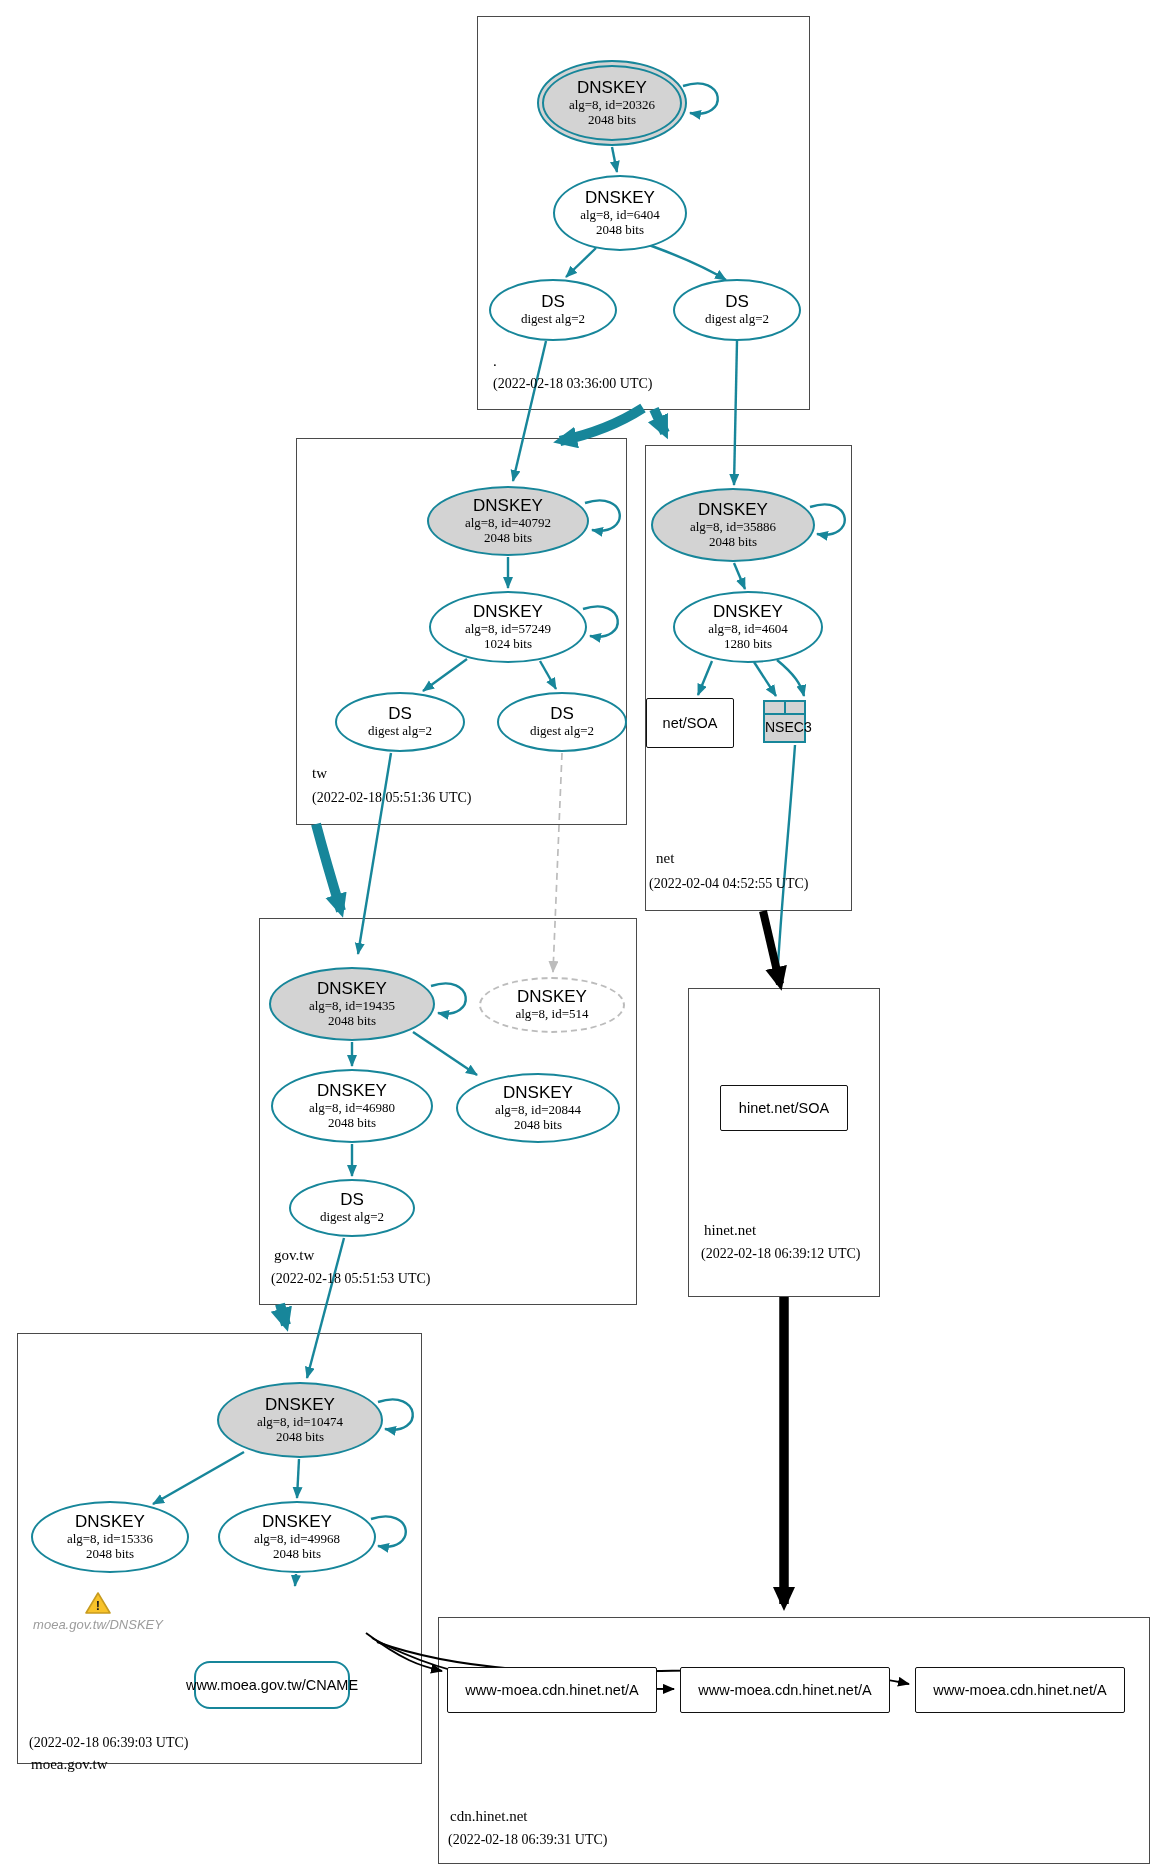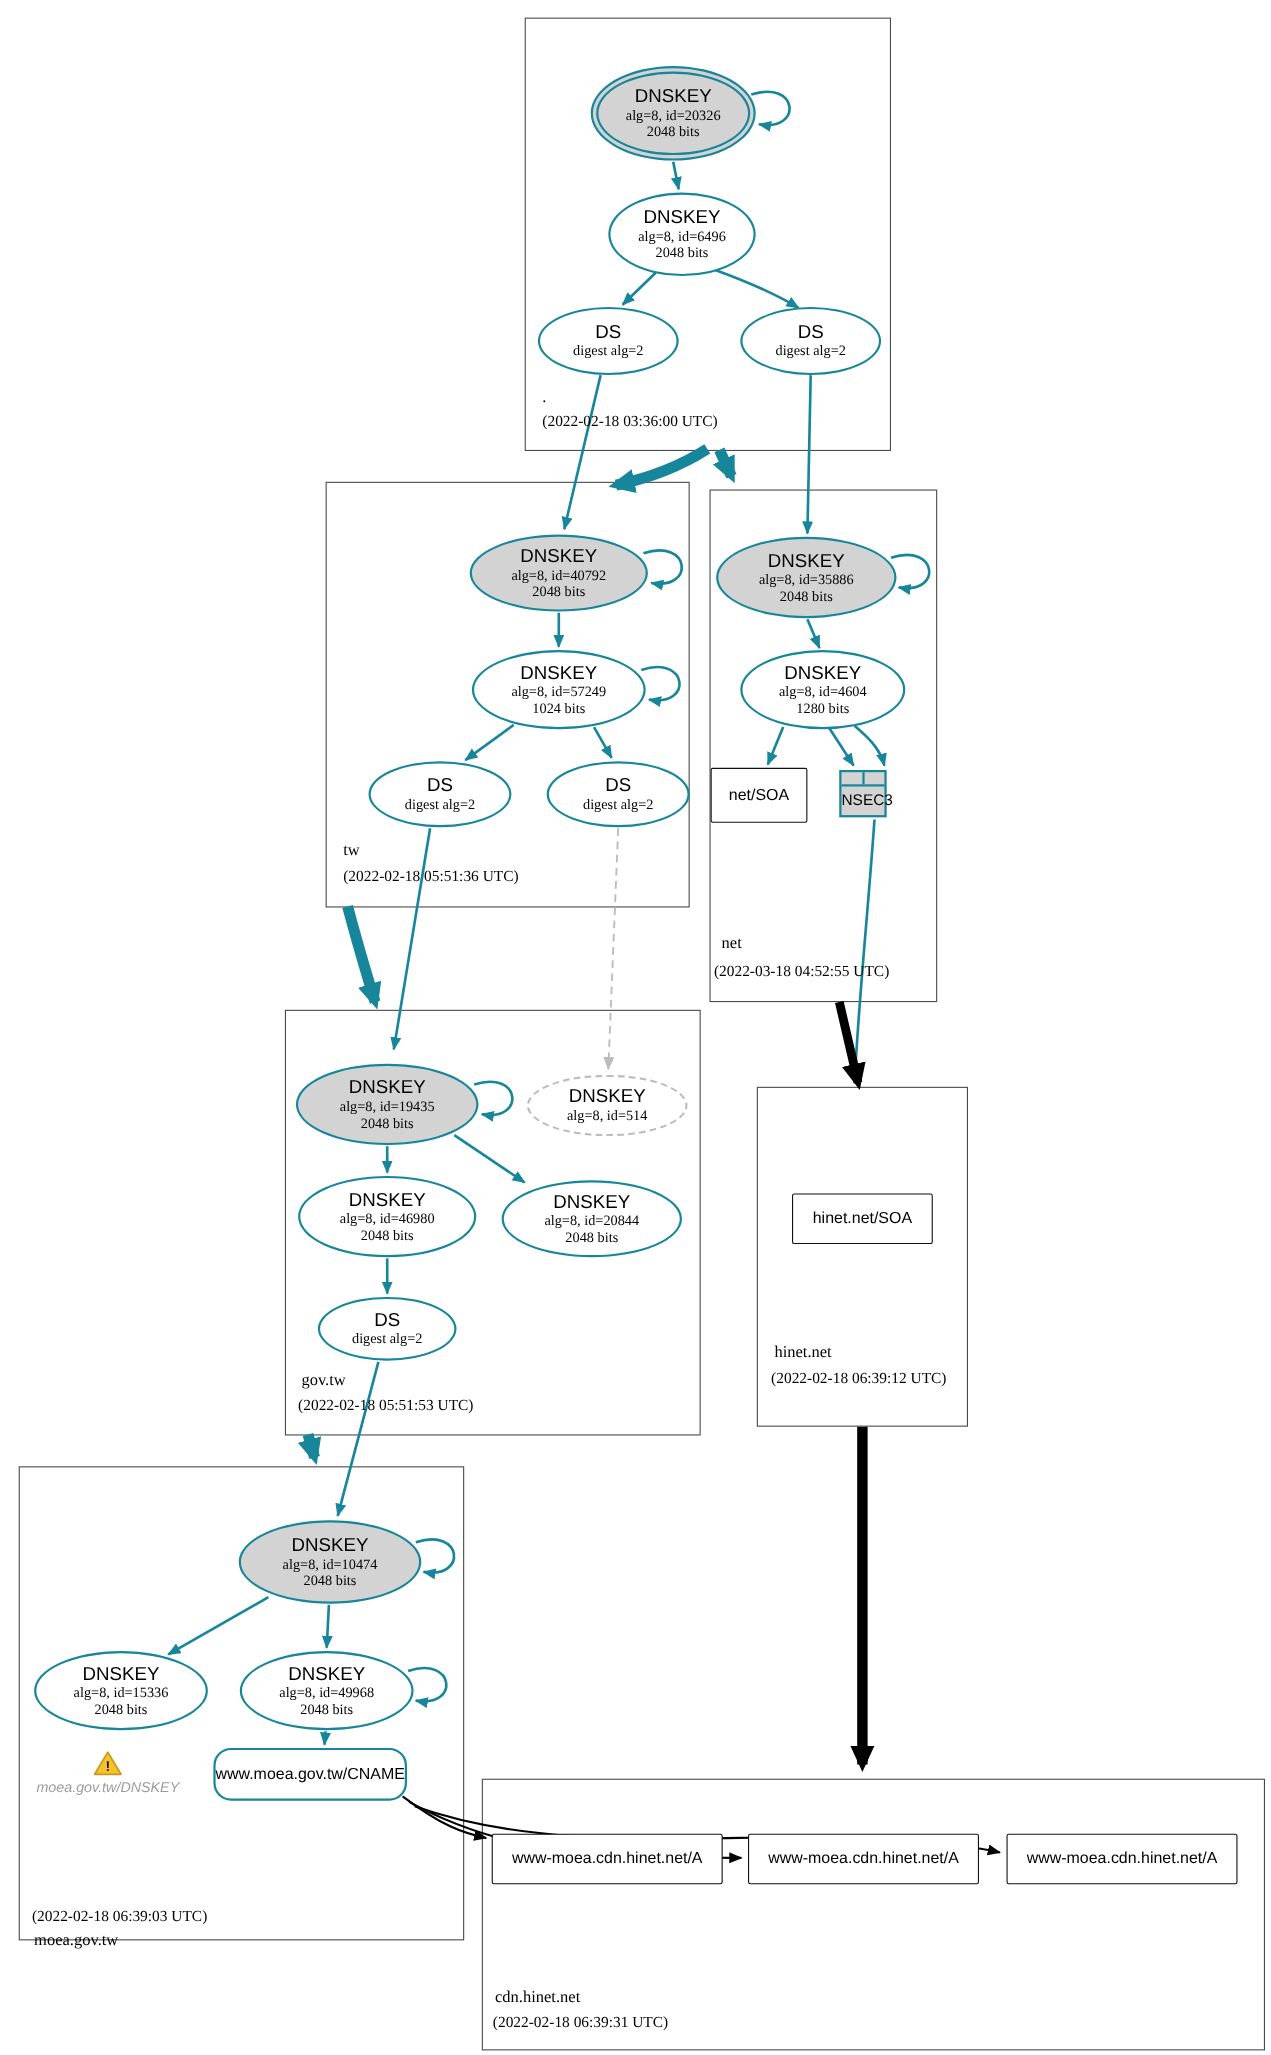--- a/index.html
+++ b/index.html
@@ -118,21 +118,21 @@
     </g>
   </svg>
 
   <div class="node ellipse gray double" style="left:537px;top:60px;width:150px;height:86px">
     <div class="nt">DNSKEY</div>
     <div class="nd">alg=8, id=20326</div>
     <div class="nd">2048 bits</div>
   </div>
   <div class="node ellipse" style="left:553px;top:175px;width:134px;height:76px">
     <div class="nt">DNSKEY</div>
-    <div class="nd">alg=8, id=6496</div>
+    <div class="nd">alg=8, id=6404</div>
     <div class="nd">2048 bits</div>
   </div>
   <div class="node ellipse" style="left:489px;top:279px;width:128px;height:62px">
     <div class="nt">DS</div>
     <div class="nd">digest alg=2</div>
   </div>
   <div class="node ellipse" style="left:673px;top:279px;width:128px;height:62px">
     <div class="nt">DS</div>
     <div class="nd">digest alg=2</div>
   </div>
@@ -174,21 +174,21 @@
     <span>net/SOA</span>
   </div>
   <div class="nsec3" style="left:763px;top:700px;width:43px;height:43px">
     <div class="hdr">
         <div class="c1"></div>
         <div class="c2"></div>
       </div>
     <div class="lbl">NSEC3</div>
   </div>
   <div class="zlabel" style="left:656px;top:850px">net</div>
-  <div class="zts" style="left:649px;top:876px">(2022-03-18 04:52:55 UTC)</div>
+  <div class="zts" style="left:649px;top:876px">(2022-02-04 04:52:55 UTC)</div>
 
   <div class="node ellipse gray" style="left:269px;top:967px;width:166px;height:74px">
     <div class="nt">DNSKEY</div>
     <div class="nd">alg=8, id=19435</div>
     <div class="nd">2048 bits</div>
   </div>
   <div class="node dashed" style="left:479px;top:977px;width:146px;height:56px;border-radius:50%">
     <div class="nt">DNSKEY</div>
     <div class="nd">alg=8, id=514</div>
   </div>
@@ -230,21 +230,21 @@
     <div class="nd">alg=8, id=49968</div>
     <div class="nd">2048 bits</div>
   </div>
   <div class="warnwrap" style="left:84px;top:1591px">
     <svg width="28" height="24" viewBox="0 0 28 24">
       <polygon points="14,2 26,22 2,22" fill="#f8c32a" stroke="#c79b1e" stroke-width="1.6" stroke-linejoin="round"></polygon>
       <text x="14" y="19" text-anchor="middle" font-size="13" font-family="Liberation Sans, sans-serif" font-weight="bold" fill="#1a1a1a">!</text>
     </svg>
   </div>
   <div class="warntext" style="left:18px;top:1617px;width:160px">moea.gov.tw/DNSKEY</div>
-  <div class="node rrect tealb" style="left:194px;top:1589px;width:176px;height:48px">
+  <div class="node rrect tealb" style="left:194px;top:1661px;width:156px;height:48px">
     <span>www.moea.gov.tw/CNAME</span>
   </div>
   <div class="zlabel" style="left:31px;top:1756px">moea.gov.tw</div>
   <div class="zts" style="left:29px;top:1735px">(2022-02-18 06:39:03 UTC)</div>
 
   <div class="node rrect" style="left:447px;top:1667px;width:210px;height:46px">
     <span>www-moea.cdn.hinet.net/A</span>
   </div>
   <div class="node rrect" style="left:680px;top:1667px;width:210px;height:46px">
     <span>www-moea.cdn.hinet.net/A</span>

